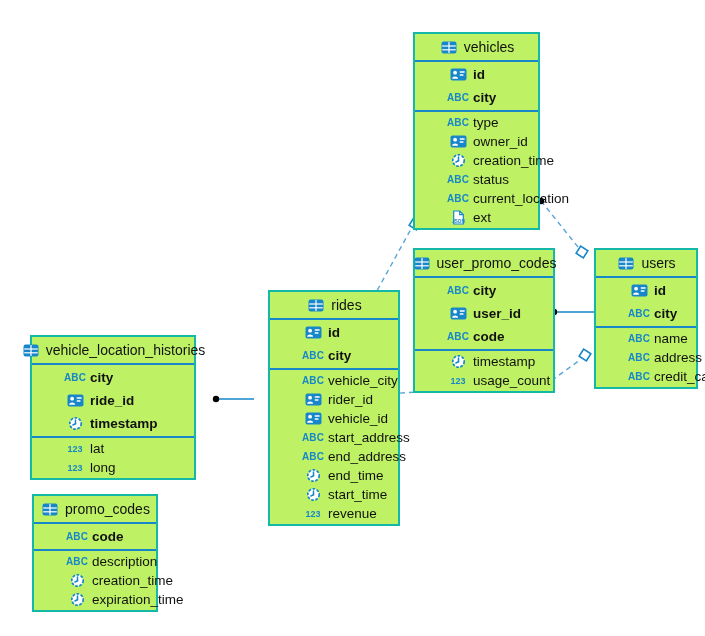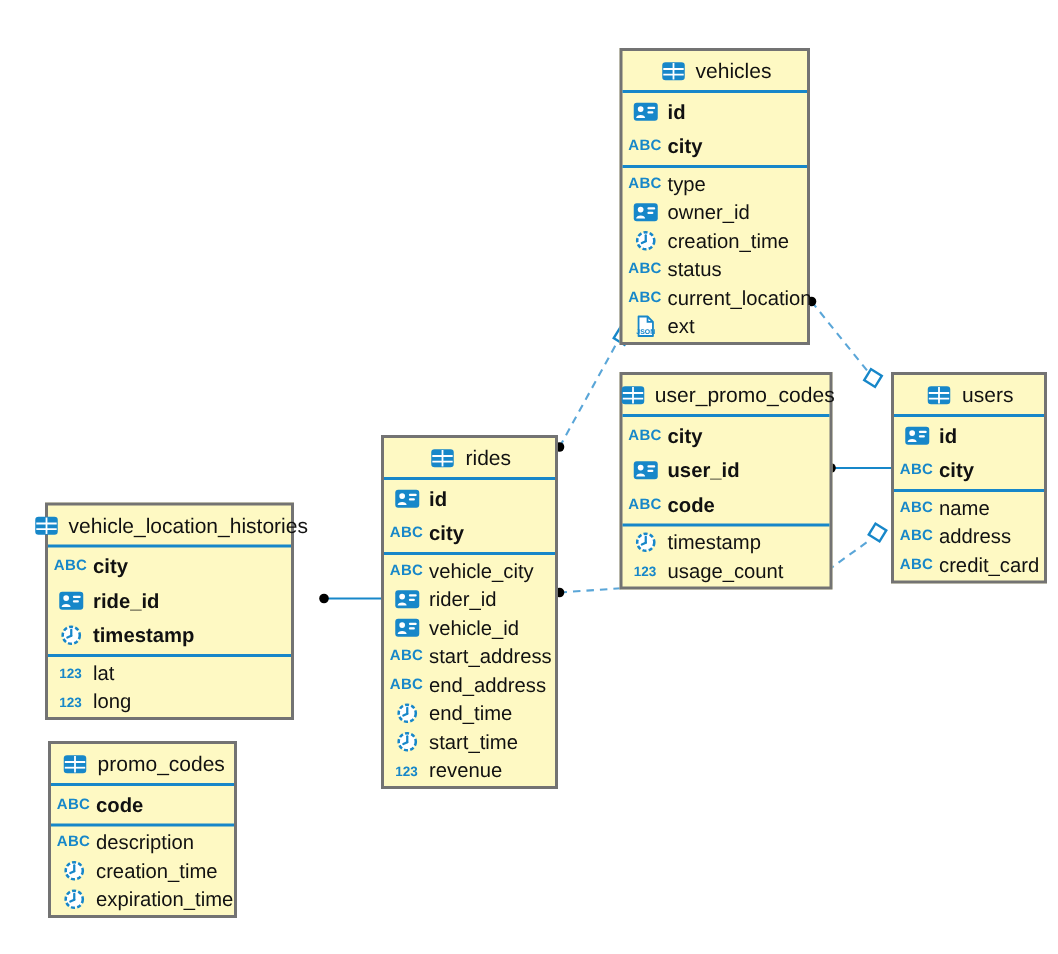--- a/index.html
+++ b/index.html
@@ -7,22 +7,22 @@
     width: 705px; height: 636px;
     background: #ffffff;
     font-family: "Liberation Sans", sans-serif;
     position: relative;
     overflow: hidden;
   }
   #canvas { position: absolute; inset: 0; }
 
   .tbl {
     position: absolute;
-    background: #fef9c3;
-    border: 2px solid #737373;
+    background: #bef264;
+    border: 2px solid #14b8a6;
     box-sizing: border-box;
     font-size: 13.5px;
     color: #111111;
     text-align: center;
   }
   .tbl-hdr {
     height: 26px;
     display: flex;
     align-items: center;
     justify-content: center;
@@ -33,20 +33,21 @@
   }
   .grp { padding: 1px 0; }
   .grp.rest { border-top: 2px solid #1787c9; }
   .row {
     height: 21px;
     display: flex;
     align-items: center;
     gap: 5px;
     padding: 0 0 0 5px;
     white-space: nowrap;
+    margin-left: 28px;
   }
   .grp.keys .row { height: 23px; font-weight: 700; }
   .grp.rest .row { height: 19px; }
   .ic {
     width: 20px;
     flex: 0 0 20px;
     display: inline-flex;
     align-items: center;
     justify-content: center;
   }
@@ -273,21 +274,21 @@
           <span class="lbl">address</span>
         </div>
         <div class="row">
           <span class="ic">
             <span class="ic-abc">ABC</span>
           </span>
           <span class="lbl">credit_card</span>
         </div>
       </div>
     </div>
-    <div class="tbl" style="left: 254px; top: 290px; width: 118px;">
+    <div class="tbl" style="left: 268px; top: 290px; width: 132px;">
       <div class="tbl-hdr">
         <span class="ic">
           <svg width="16" height="13" viewBox="0 0 16 13">
             <rect x="0.5" y="0.5" width="15" height="12" rx="2.2" fill="#1787c9"></rect>
             <line x1="1.2" y1="5" x2="14.8" y2="5" stroke="#fff" stroke-width="1.2"></line>
             <line x1="1.2" y1="8.8" x2="14.8" y2="8.8" stroke="#fff" stroke-width="1.2"></line>
             <line x1="8" y1="1" x2="8" y2="12" stroke="#fff" stroke-width="1.2"></line>
           </svg>
         </span>
         <span>rides</span>

